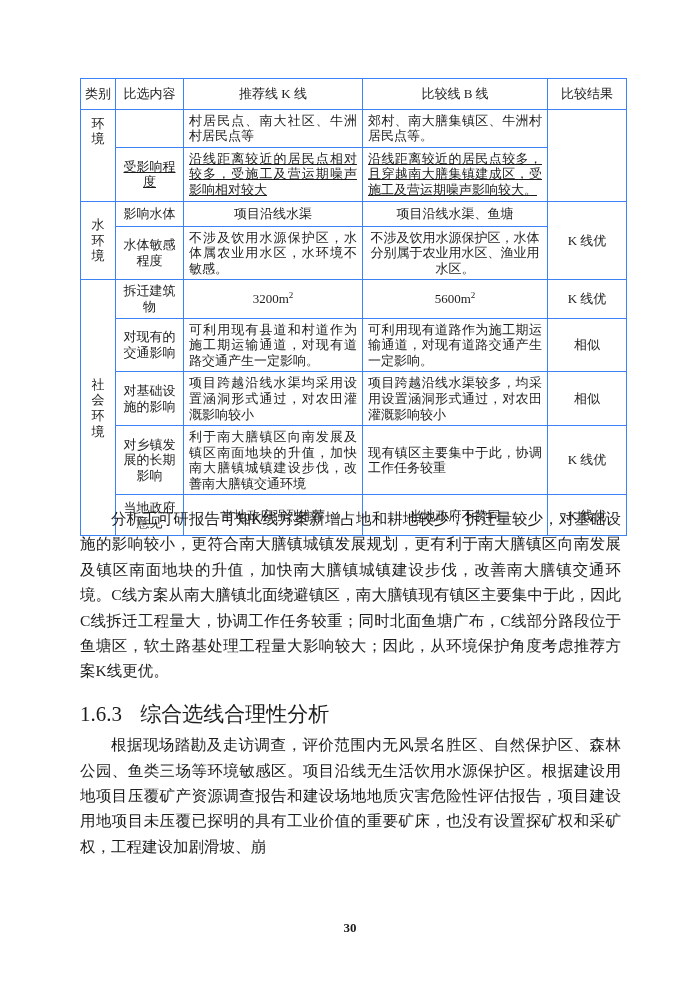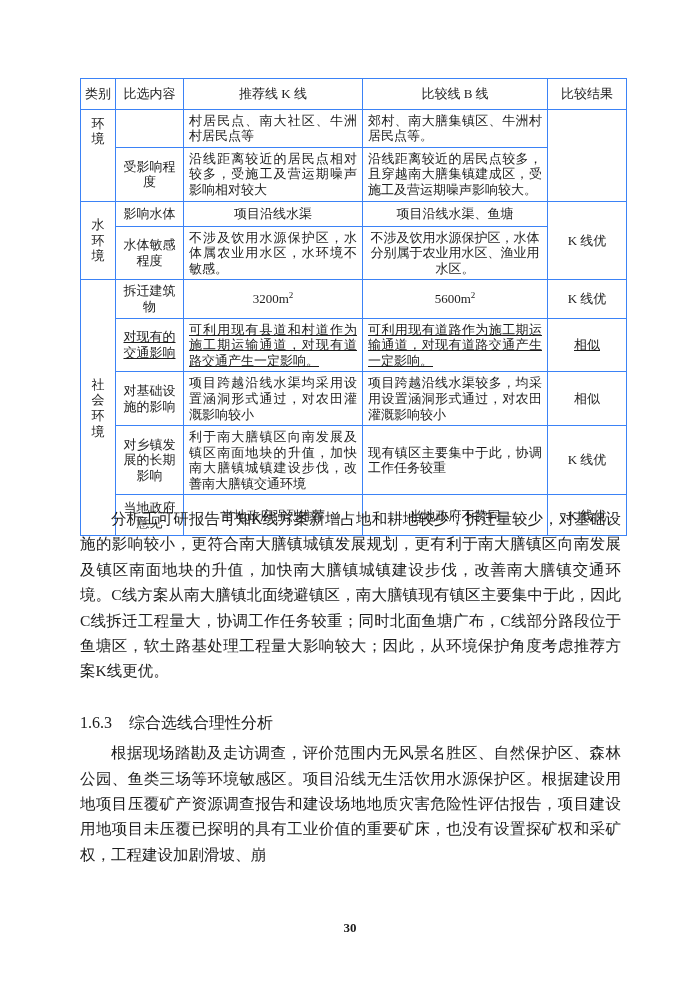--- a/index.html
+++ b/index.html
@@ -37,46 +37,46 @@
     padding: 7px 2px;
   }
   .cmp-table td { text-align: justify; }
   .cmp-table td.cat,
   .cmp-table td.item,
   .cmp-table td.result,
   .cmp-table td.center { text-align: center; }
   .cmp-table td.cat-top { vertical-align: top; padding-top: 6px; }
   .cmp-table sup { font-size: 9px; line-height: 0; }
   tr.rh-a { height: 34px; }
-  tr.rh-b { height: 47px; }
+  tr.rh-b { height: 47px; text-decoration: underline; }
   tr.rh-c { height: 25px; }
   tr.rh-d { height: 45px; }
   tr.rh-e { height: 35px; }
-  tr.rh-f { height: 47px; text-decoration: underline; }
+  tr.rh-f { height: 47px; }
   tr.rh-g { height: 45px; }
   tr.rh-h { height: 60px; margin-left: 31px; }
   tr.rh-i { height: 41px; }
   
   .text-block {
     position: absolute;
     left: 80px; top: 506px;
     width: 541px;
     font-size: 15.5px;
     line-height: 25.4px;
     text-align: justify;
   }
   .text-block p {
     margin: 0;
     text-indent: 2em;
   }
   .heading {
-    margin-top: 26px;
+    margin-top: 17px;
     margin-bottom: 5px;
     text-indent: 0;
-    font-size: 16px;
+    font-size: 21px;
   }
   .heading .h-num {
     font-family: "Liberation Serif", "DejaVu Serif", serif;
   }
   .heading .h-title {
     margin-left: 13px;
     font-family: "Liberation Sans", "DejaVu Sans", sans-serif;
   }
   .page-number {
     position: absolute;

